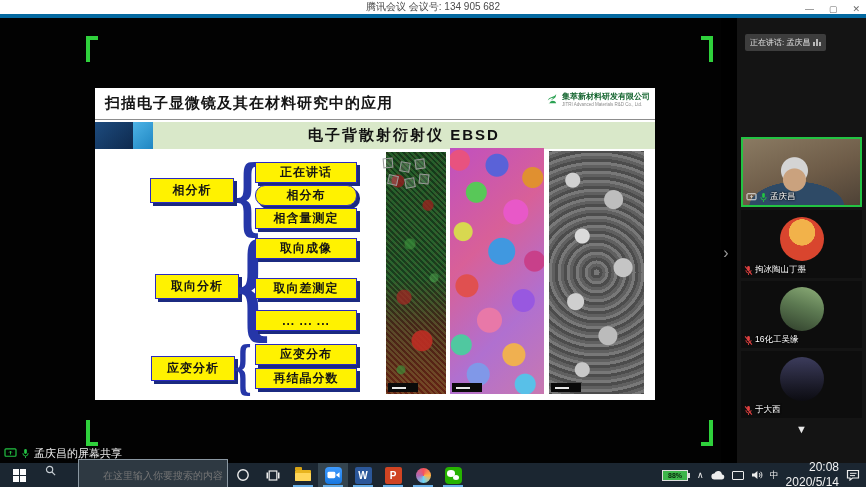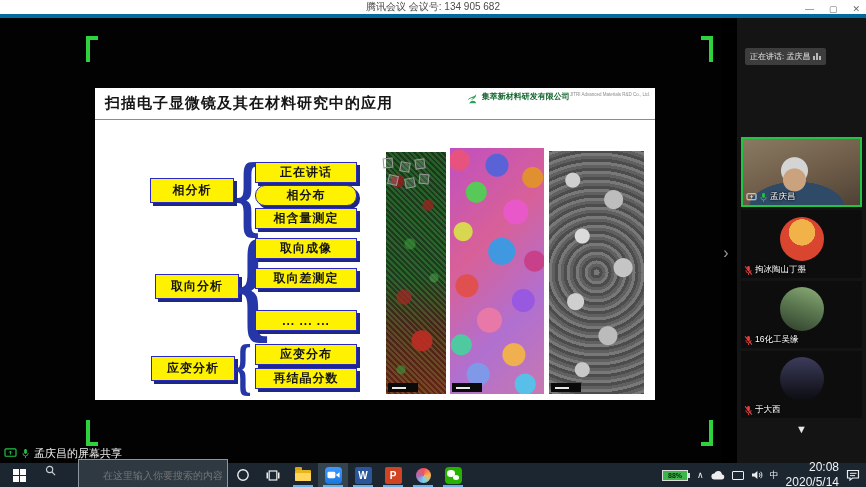--- a/index.html
+++ b/index.html
@@ -25,21 +25,21 @@
   .corner.bl { left:86px; top:402px; border-left:4px solid #2fd13c; border-bottom:4px solid #2fd13c; }
   .corner.br { left:701px; top:402px; border-right:4px solid #2fd13c; border-bottom:4px solid #2fd13c; }
 
   
   .slide { position:absolute; left:95px; top:70px; width:560px; height:312px; background:#fff; }
   .slide-title { position:absolute; left:10px; top:6px; font-size:15px; font-weight:bold;
                  color:#161616; letter-spacing:1px; }
   .title-rule { position:absolute; left:0; top:31px; width:560px; height:1px; background:#8d8d8d; }
 
   .logo { position:absolute; right:5px; top:4px; display:flex; align-items:flex-start; gap:3px; }
-  .logo-text { display:flex; flex-direction:row; }
+  .logo-text { display:flex; flex-direction:column; }
   .logo-company { font-size:8px; font-weight:bold; color:#14652f; line-height:10px; }
   .logo-sub { font-size:4.5px; color:#8b8b8b; line-height:6px; }
 
   .band { position:absolute; left:0; top:34px; width:560px; height:27px; display:flex; }
   .sq-navy { width:38px; height:27px; background:linear-gradient(135deg,#1d4b7e,#0e2a4e); }
   .sq-teal { width:20px; height:27px; background:linear-gradient(135deg,#4db3e6,#1f86c2); }
   .band-green { flex:1; background:#d9e8c9; display:flex; align-items:center; justify-content:center; }
   .band-title { font-size:15px; font-weight:bold; color:#111; letter-spacing:2px; }
 
   .ybox { position:absolute; background:#fff200; border:1px solid #2a2ac0;
@@ -104,21 +104,21 @@
 
   .collapse-handle { position:absolute; left:718px; top:222px; width:16px; height:26px;
                      color:#9a9a9a; font-size:16px; display:flex; align-items:center;
                      justify-content:center; cursor:pointer; }
 
   .share-status { position:absolute; left:4px; top:428px; display:flex; align-items:center;
                   gap:4px; color:#f0f0f0; font-size:11px; }
 
   
   .sidebar { position:absolute; top:18px; right:0; width:129px; height:445px; background:#141414; }
-  .speak-pill { position:absolute; left:8px; top:30px; height:17px; max-width:116px;
+  .speak-pill { position:absolute; left:8px; top:16px; height:17px; max-width:116px;
                 background:#3d3d3d; border-radius:2px; display:flex; align-items:center;
                 gap:3px; padding:0 5px; }
   .speak-pill .txt { font-size:8px; color:#e0e0e0; white-space:nowrap; }
   .wave { display:flex; gap:1px; align-items:flex-end; }
   .wave i { display:block; width:2px; background:#b9b9b9; }
   .wave i:nth-child(1){height:4px;} .wave i:nth-child(2){height:7px;} .wave i:nth-child(3){height:4px;}
 
   .tile { position:absolute; left:4px; width:121px; background:#0d0d0d; overflow:hidden; }
   .tile-label { position:absolute; left:3px; bottom:2px; display:flex; align-items:center; gap:2px;
                 font-size:8.5px; color:#fff; text-shadow:0 0 2px #000, 0 0 2px #000; }
@@ -213,35 +213,42 @@
         <path d="M3 12 C9 12 6 7 11 6 C7 6 5 8 4 9 C6 4 11 6 13 2 C13 8 8 7 7 10 C9 9 12 9 13 12 Z" fill="#2aa152"></path>
       </svg>
       <div class="logo-text">
         <span class="logo-company">集萃新材料研发有限公司</span>
         <span class="logo-sub">JITRI Advanced Materials R&amp;D Co., Ltd.</span>
       </div>
     </div>
 
     <div class="title-rule"></div>
 
+    <div class="band">
+      <div class="sq-navy"></div>
+      <div class="sq-teal"></div>
+      <div class="band-green">
+        <span class="band-title">电子背散射衍射仪 EBSD</span>
+      </div>
+    </div>
 
     <div class="ybox gbox" style="left:55px; top:90px;">相分析</div>
     <div class="brace" style="top:72px; height:72px;">
         <span style="font-size:82px;">{</span>
       </div>
     <div class="ybox ibox" style="top:74px;">正在讲话</div>
     <div class="ybox ibox" style="top:97px;border-radius:10px;">相分布</div>
     <div class="ybox ibox" style="top:120px;">相含量测定</div>
 
     <div class="ybox gbox" style="left:60px; top:186px;">取向分析</div>
     <div class="brace" style="top:148px; height:98px;">
         <span style="font-size:112px;">{</span>
       </div>
     <div class="ybox ibox" style="top:150px;">取向成像</div>
-    <div class="ybox ibox" style="top:180px;">取向差测定</div>
+    <div class="ybox ibox" style="top:190px;">取向差测定</div>
     <div class="ybox ibox" style="top:222px;">... ... ...</div>
 
     <div class="ybox gbox" style="left:56px; top:268px;">应变分析</div>
     <div class="brace" style="top:255px; height:48px;">
         <span style="font-size:56px;">{</span>
       </div>
     <div class="ybox ibox" style="top:280px;">再结晶分数</div>
     <div class="ybox ibox" style="top:256px;">应变分布</div>
 
     <div class="micro img-phase">

